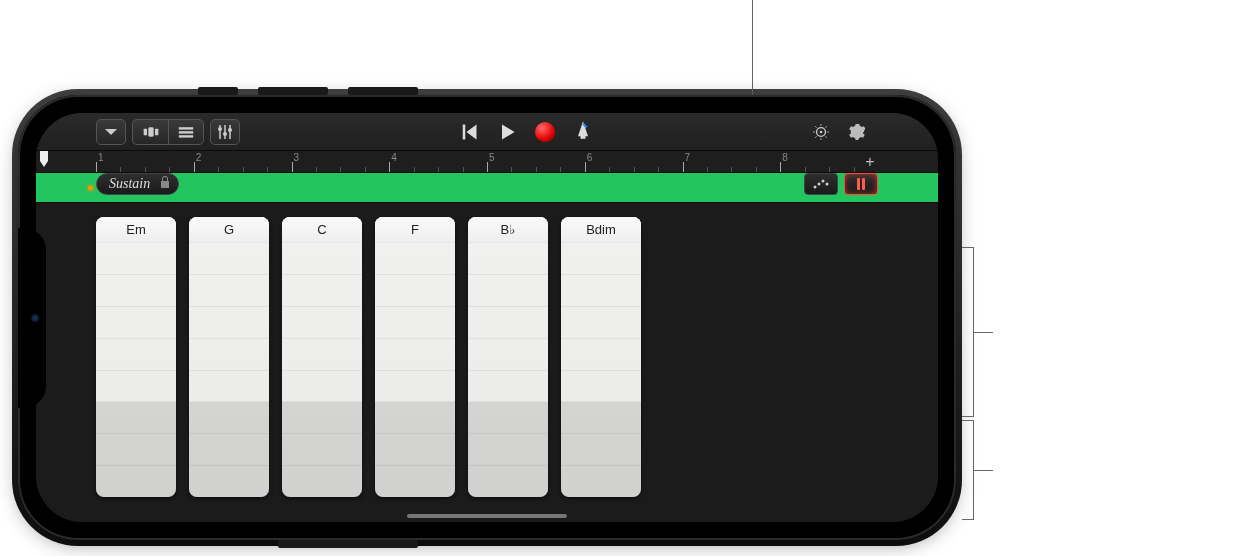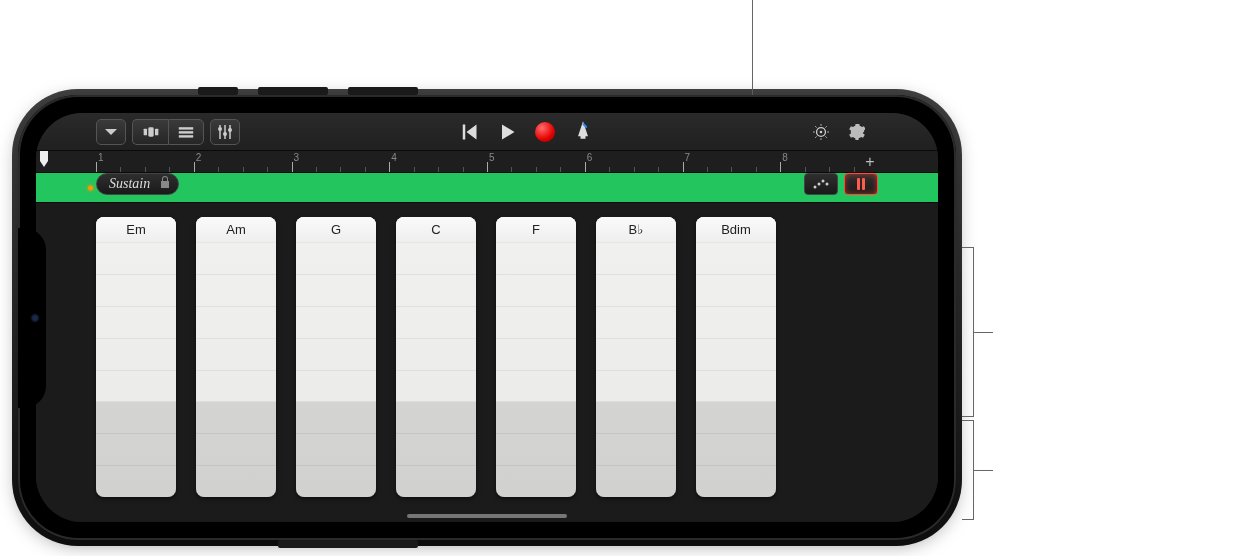--- a/index.html
+++ b/index.html
@@ -188,21 +188,21 @@
   
   .chord-area {
     position: relative;
     padding: 14px 60px 0 60px;
     height: calc(100% - 38px - 22px - 30px);
     background: #1b1b1b;
     overflow: visible;
   }
   .strips {
     display: flex;
-    gap: 20px;
+    gap: 13px;
     height: 280px;
   }
   .strip {
     width: 80px;
     background: linear-gradient(#f1f1f0,#e9e9e8);
     border-radius: 8px;
     box-shadow: 0 2px 4px rgba(0,0,0,.5), inset 0 1px 0 #fff;
     position: relative;
     display: flex;
     flex-direction: column;
@@ -445,31 +445,20 @@
             <div class="strip-seg"></div>
             <div class="strip-seg"></div>
             <div class="strip-seg"></div>
             <div class="strip-seg"></div>
             <div class="strip-seg"></div>
             <div class="strip-seg dark"></div>
             <div class="strip-seg dark"></div>
             <div class="strip-seg dark"></div>
           </div>
           <div class="strip">
-            <div class="strip-label">Am</div>
-            <div class="strip-seg"></div>
-            <div class="strip-seg"></div>
-            <div class="strip-seg"></div>
-            <div class="strip-seg"></div>
-            <div class="strip-seg"></div>
-            <div class="strip-seg dark"></div>
-            <div class="strip-seg dark"></div>
-            <div class="strip-seg dark"></div>
-          </div>
-          <div class="strip">
             <div class="strip-label">G</div>
             <div class="strip-seg"></div>
             <div class="strip-seg"></div>
             <div class="strip-seg"></div>
             <div class="strip-seg"></div>
             <div class="strip-seg"></div>
             <div class="strip-seg dark"></div>
             <div class="strip-seg dark"></div>
             <div class="strip-seg dark"></div>
           </div>

